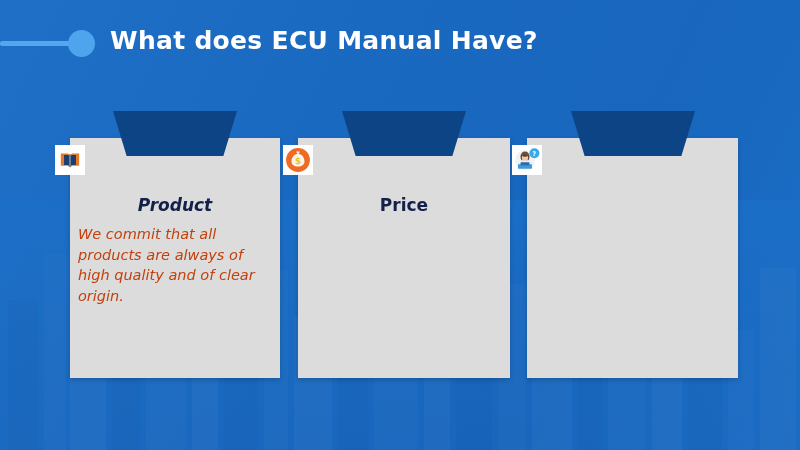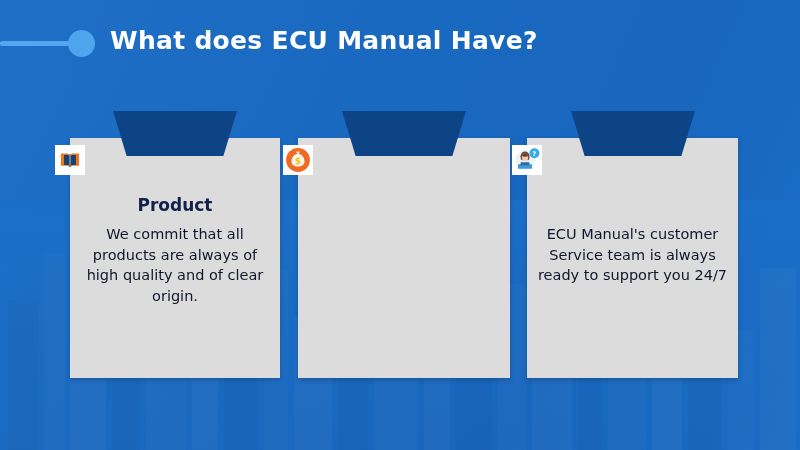--- a/index.html
+++ b/index.html
@@ -139,30 +139,29 @@
     font-size: 17px;
     font-weight: bold;
     color: #12204a;
     font-family: "DejaVu Sans", sans-serif;
   }
   .card-text {
     position: absolute;
     top: 86px;
     left: 8px;
     right: 8px;
-    text-align: center;
     font-size: 14.5px;
     line-height: 1.42;
-    color: #0f172a;
+    color: #c2410c;
     font-family: "DejaVu Sans", sans-serif;
   }
 
   
   #card-0 { left: 0; }
-  #card-0 .card-body { width: 210px; height: 240px; }
+  #card-0 .card-body { width: 210px; height: 240px; font-style: italic; }
   #card-0 .banner { left: 43px; width: 124px; }
 
   #card-1 { left: 228px; }
   #card-1 .card-body { width: 212px; height: 240px; }
   #card-1 .banner { left: 44px; width: 124px; }
 
   #card-2 { left: 457px; }
   #card-2 .card-body { width: 211px; height: 240px; }
   #card-2 .banner { left: 44px; width: 124px; }
 </style>
@@ -219,35 +218,35 @@
           <path d="M22 5h-7c-1.1 0-2 .7-2 1.6V20c0-.9.9-1.6 2-1.6h7z" fill="#e07b2a"></path>
           <path d="M5.5 6.5h4c.8 0 1.5.6 1.5 1.3v11c0-.7-.7-1.3-1.5-1.3h-4z" fill="#1b3f6e"></path>
           <path d="M18.5 6.5h-4c-.8 0-1.5.6-1.5 1.3v11c0-.7.7-1.3 1.5-1.3h4z" fill="#1b3f6e"></path>
           <rect x="11.4" y="5.6" width="1.2" height="14.2" fill="#0d2a4d"></rect>
         </svg>
       </div>
     </div>
 
     <div class="card" id="card-1">
       <div class="card-body">
+        <div class="card-title">Price</div>
       </div>
       <div class="banner"></div>
       <div class="icon-tile">
         <svg width="26" height="26" viewBox="0 0 24 24" aria-hidden="true">
           <circle cx="12" cy="12" r="11" fill="#ef6a23"></circle>
           <path d="M10.3 4.2h3.4l-1 2.1h-1.4z" fill="#fdf5ea"></path>
           <path d="M12 6.3c3.3 0 6 3.4 6 7 0 3-2.7 4.6-6 4.6s-6-1.6-6-4.6c0-3.6 2.7-7 6-7z" fill="#fdf5ea"></path>
           <text x="12" y="16.1" font-size="8.4" font-weight="bold" text-anchor="middle" fill="#f2c117" font-family="DejaVu Sans, sans-serif">$</text>
         </svg>
       </div>
     </div>
 
     <div class="card" id="card-2">
       <div class="card-body">
-        <div class="card-text">ECU Manual's customer Service team is always ready to support you 24/7</div>
       </div>
       <div class="banner"></div>
       <div class="icon-tile">
         <svg width="26" height="26" viewBox="0 0 26 26" aria-hidden="true">
           <circle cx="11" cy="13" r="10" fill="#eef3f7"></circle>
           <path d="M6.5 9.5c0-3 2-5 4.5-5s4.5 2 4.5 5c0 2.2-.6 3.2-1.2 3.8H7.7c-.6-.6-1.2-1.6-1.2-3.8z" fill="#6b4a33"></path>
           <ellipse cx="11" cy="10.6" rx="3.1" ry="3.9" fill="#f2c9a8"></ellipse>
           <path d="M7.9 9c.6-1.4 1.8-2.2 3.1-2.2s2.5.8 3.1 2.2c-.9.5-2 .7-3.1.7s-2.2-.2-3.1-.7z" fill="#5b3d29"></path>
           <path d="M8.6 13.6h4.8l2.6 1.6c1.1.7 1.7 1.7 1.7 2.9v2.6H4.3v-2.6c0-1.2.6-2.2 1.7-2.9z" fill="#e8edf2"></path>
           <rect x="4" y="17.3" width="14" height="4.4" rx="0.6" fill="#3f9ad6"></rect>

